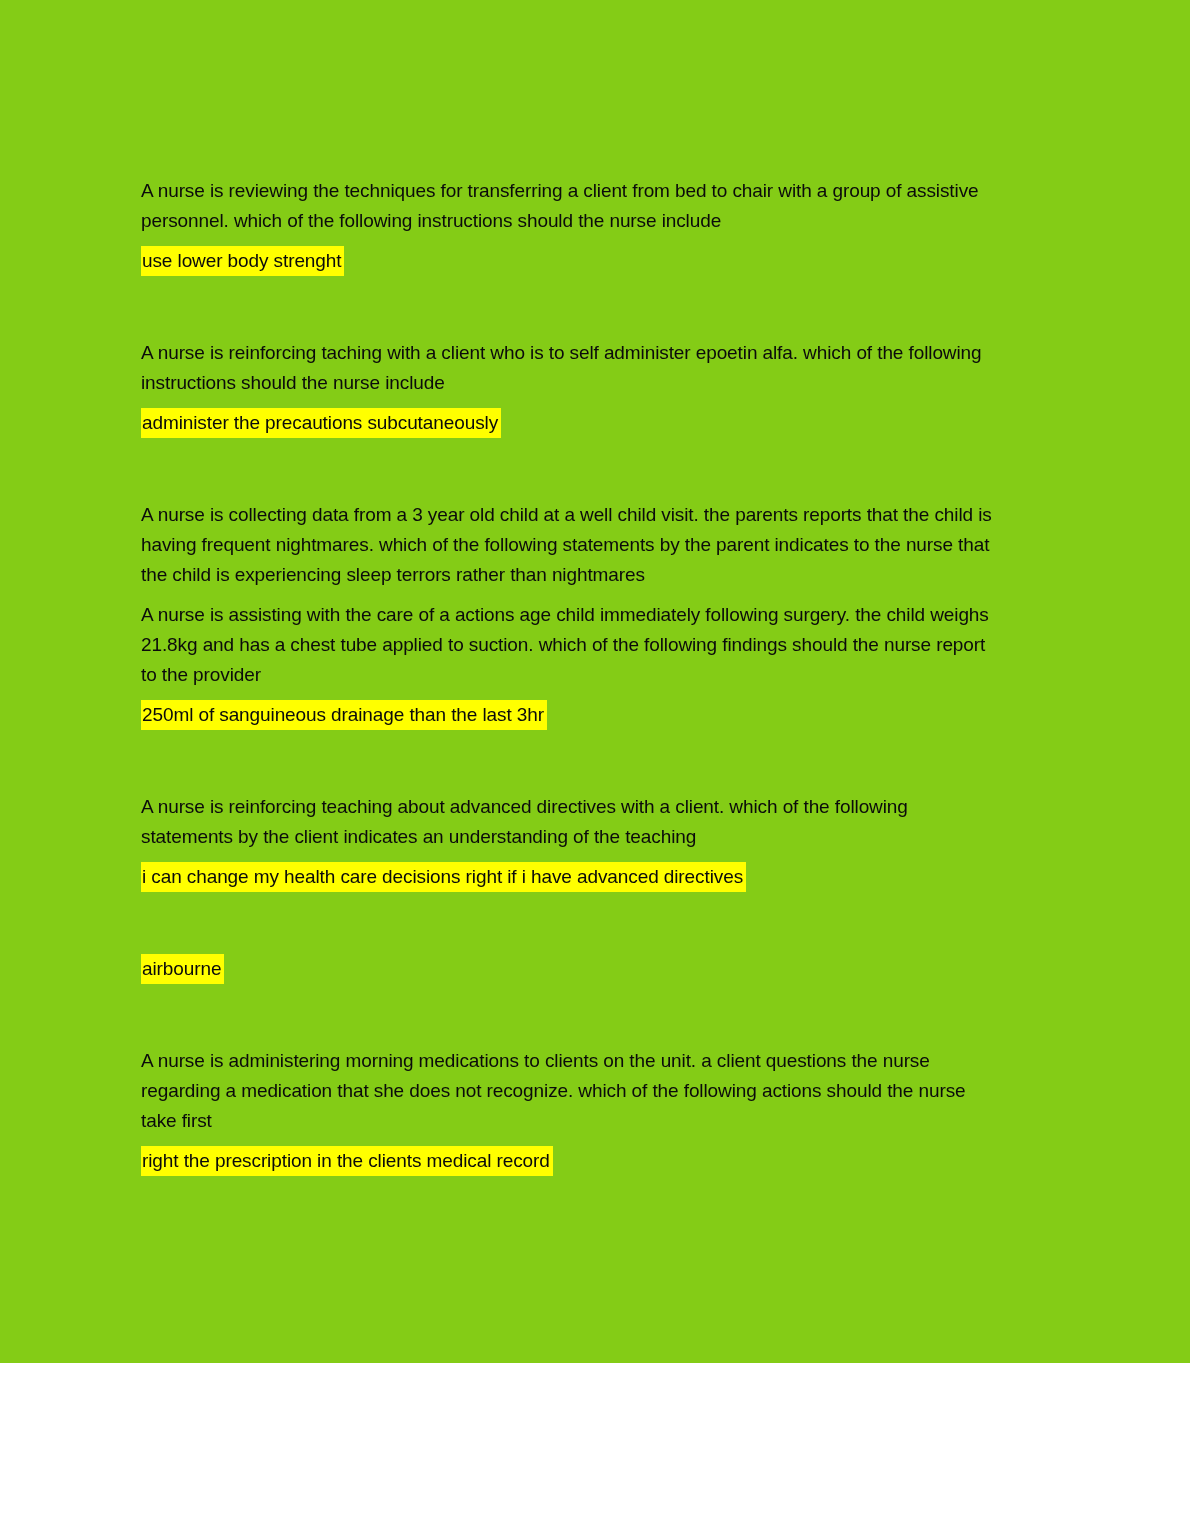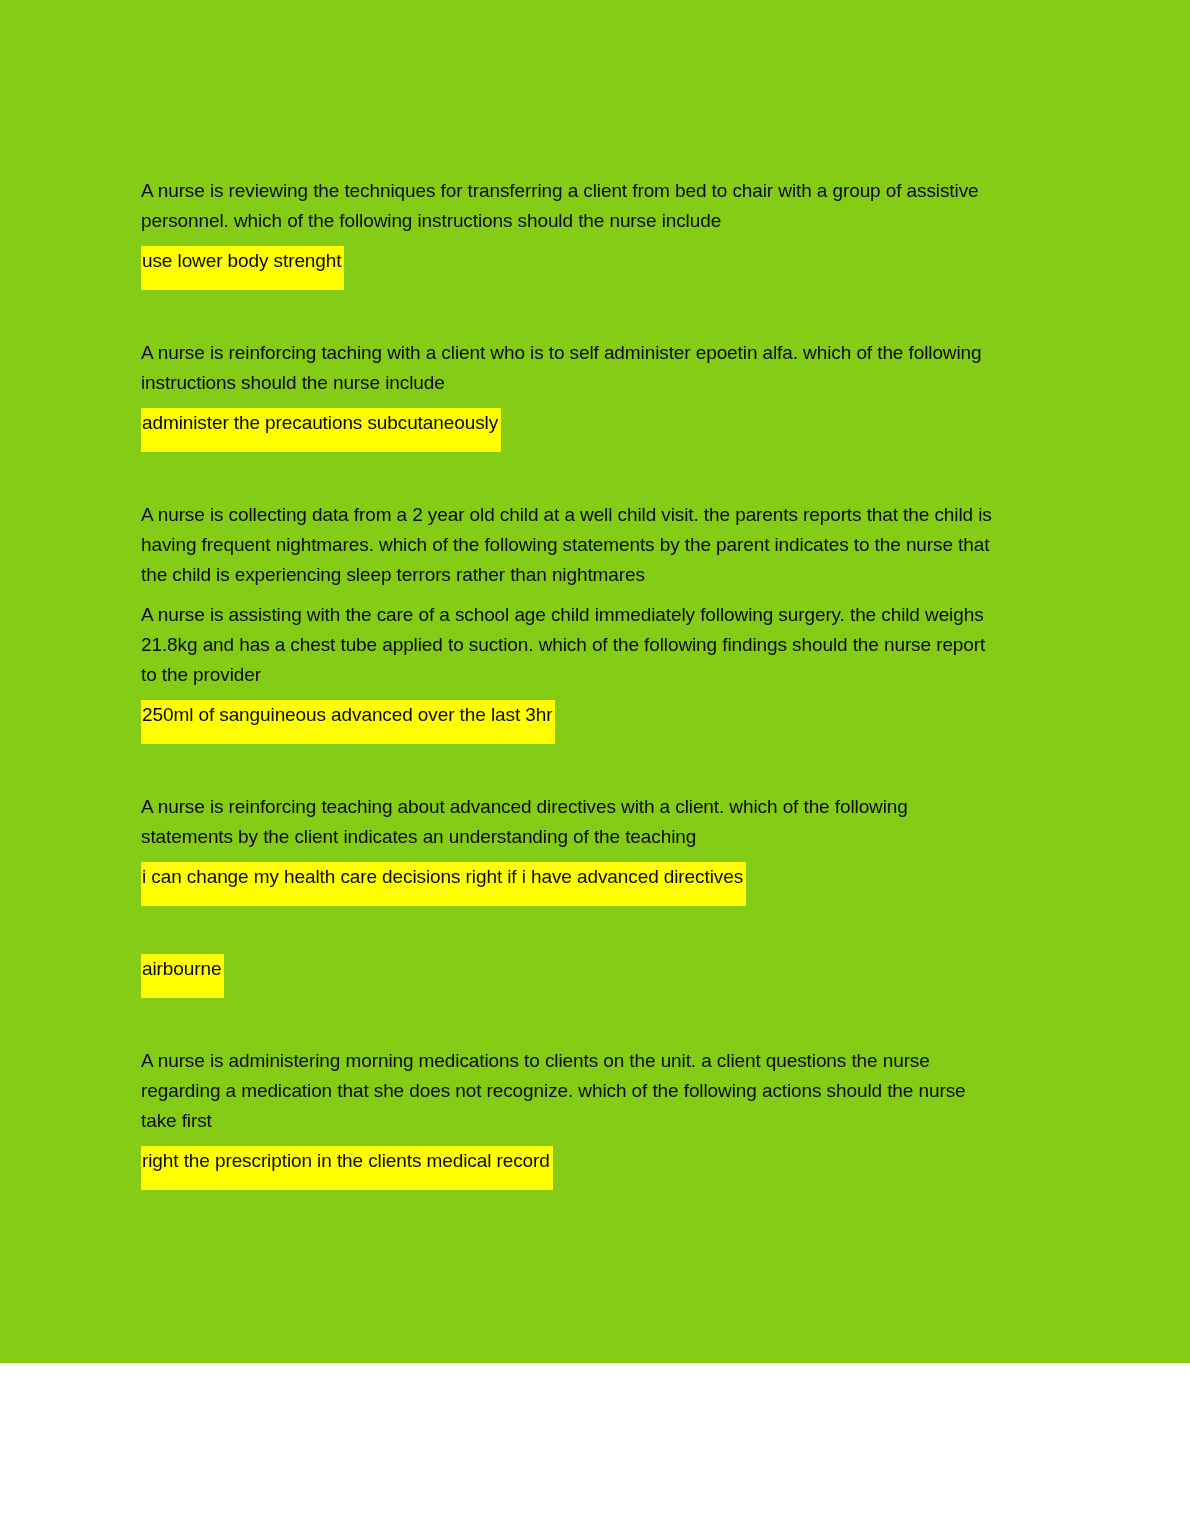--- a/index.html
+++ b/index.html
@@ -33,51 +33,51 @@
   }
   p.answer {
     font-size: 19px;
     line-height: 30px;
     margin: 0 0 62px 0;
     letter-spacing: -0.1px;
   }
   p.answer mark {
     background: #ffff00;
     color: inherit;
-    padding: 4px 3px 19px 1px;
+    padding: 4px 3px 5px 1px;
   }
 </style>
 </head>
 <body>
 
 <div class="page">
 
   <div class="qa-block">
     <p class="question">A nurse is reviewing the techniques for transferring a client from bed to chair with a group of assistive
 personnel. which of the following instructions should the nurse include</p>
     <p class="answer"><mark>use lower body strenght</mark></p>
   </div>
 
   <div class="qa-block">
     <p class="question">A nurse is reinforcing taching with a client who is to self administer epoetin alfa. which of the following
 instructions should the nurse include</p>
     <p class="answer"><mark>administer the precautions subcutaneously</mark></p>
   </div>
 
   <div class="qa-block">
-    <p class="question">A nurse is collecting data from a 2 year old child at a well child visit. the parents reports that the child is
+    <p class="question">A nurse is collecting data from a 3 year old child at a well child visit. the parents reports that the child is
 having frequent nightmares. which of the following statements by the parent indicates to the nurse that
 the child is experiencing sleep terrors rather than nightmares</p>
   </div>
 
   <div class="qa-block">
-    <p class="question">A nurse is assisting with the care of a school age child immediately following surgery. the child weighs
+    <p class="question">A nurse is assisting with the care of a actions age child immediately following surgery. the child weighs
 21.8kg and has a chest tube applied to suction. which of the following findings should the nurse report
 to the provider</p>
-    <p class="answer"><mark>250ml of sanguineous advanced over the last 3hr</mark></p>
+    <p class="answer"><mark>250ml of sanguineous drainage than the last 3hr</mark></p>
   </div>
 
   <div class="qa-block">
     <p class="question">A nurse is reinforcing teaching about advanced directives with a client. which of the following
 statements by the client indicates an understanding of the teaching</p>
     <p class="answer"><mark>i can change my health care decisions right if i have advanced directives</mark></p>
   </div>
 
   <div class="qa-block">
     <p class="answer"><mark>airbourne</mark></p>

